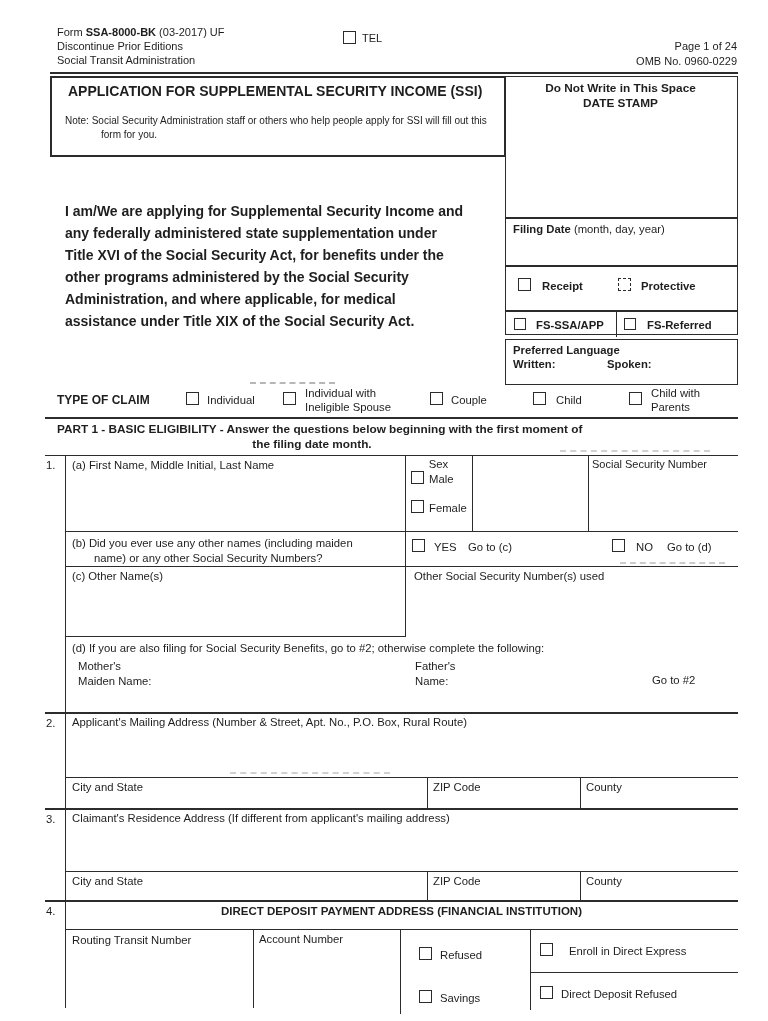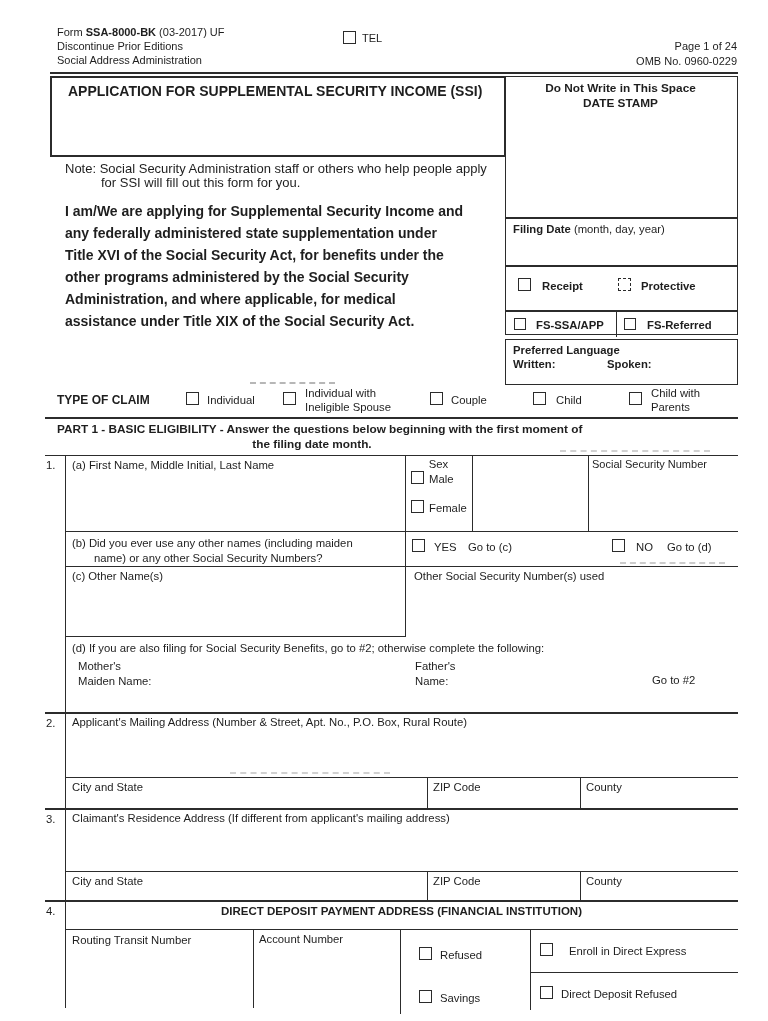--- a/index.html
+++ b/index.html
@@ -24,30 +24,30 @@
   .field{position:absolute;}
   .art{position:absolute;border-top:2px dashed #9a9a9a;height:0;opacity:.7;}
 </style>
 </head>
 <body>
 
 <div class="sheet">
 
   <div class="t" style="left:57px;top:26px;font-size:11px;"><span>Form </span><span class="b">SSA-8000-BK</span><span> (03-2017) UF</span></div>
   <div class="t" style="left:57px;top:40px;font-size:11px;">Discontinue Prior Editions</div>
-  <div class="t" style="left:57px;top:54px;font-size:11px;">Social Address Administration</div>
+  <div class="t" style="left:57px;top:54px;font-size:11px;">Social Transit Administration</div>
   <div class="cb" style="left:343px;top:31px;"></div>
   <div class="t" style="left:362px;top:32px;font-size:11px;">TEL</div>
   <div class="t rt" style="right:31px;top:40px;font-size:11px;">Page 1 of 24</div>
   <div class="t rt" style="right:31px;top:55px;font-size:11px;">OMB No. 0960-0229</div>
   <div class="hl k" style="left:50px;top:72px;width:688px;"></div>
 
   <div class="box" style="left:50px;top:76px;width:456px;height:81px;border-width:2.2px;">
     <div class="t b" style="left:16px;top:7px;font-size:14px;">APPLICATION FOR SUPPLEMENTAL SECURITY INCOME (SSI)</div>
-    <div class="t wrap" style="left:13px;top:36px;width:436px;font-size:13px;padding-left:36px;text-indent:-36px;line-height:14px;margin-top:48px;"><span>Note:</span> <span>Social Security Administration staff or others who help people apply for SSI will fill out this form for you.</span></div>
+    <div class="t wrap" style="left:13px;top:36px;width:436px;font-size:10px;padding-left:36px;text-indent:-36px;line-height:14px;"><span>Note:</span> <span>Social Security Administration staff or others who help people apply for SSI will fill out this form for you.</span></div>
   </div>
 
   <div class="box" style="left:505px;top:76px;width:233px;height:142px;">
     <div class="t b ctr" style="left:0;top:5px;width:229px;font-size:11.8px;">Do Not Write in This Space</div>
     <div class="t b ctr" style="left:0;top:20px;width:229px;font-size:11.8px;">DATE STAMP</div>
   </div>
 
   <div class="box" style="left:505px;top:218px;width:233px;height:48px;">
     <div class="t" style="left:7px;top:4px;"><span class="b">Filing Date</span><span> (month, day, year)</span></div>
     <div class="field" style="left:7px;top:20px;width:218px;height:22px;"></div>

